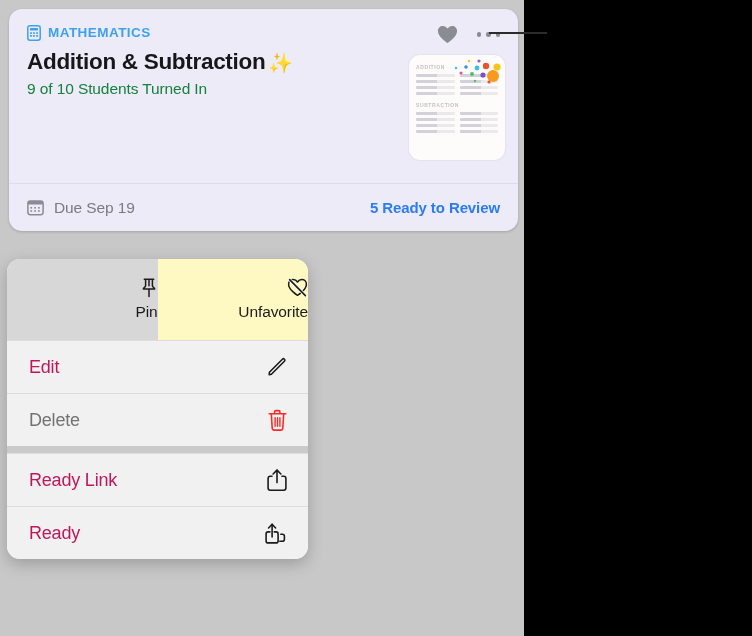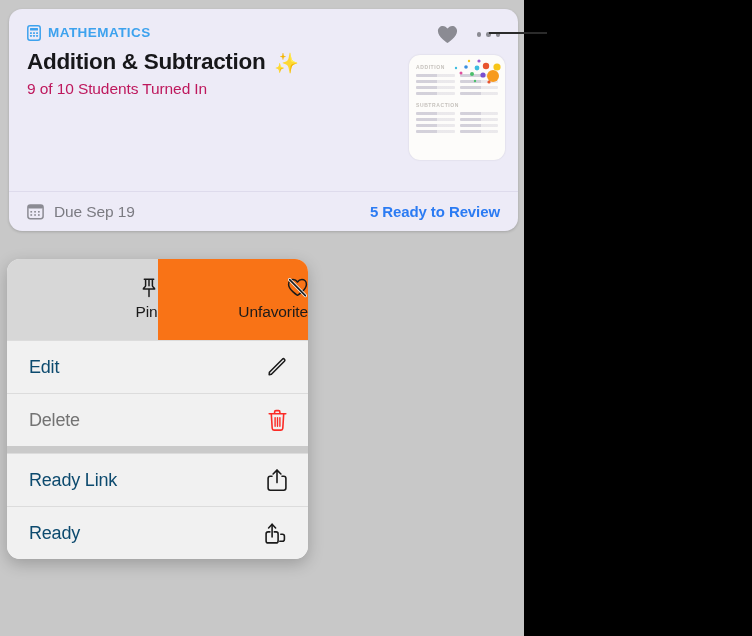--- a/index.html
+++ b/index.html
@@ -69,34 +69,34 @@
 
   .card-title {
     margin-top: 7px;
     font-size: 22.5px;
     font-weight: bold;
     color: #17171a;
     letter-spacing: -0.3px;
     line-height: 28px;
     display: flex;
     align-items: baseline;
-    gap: 9px;
+    gap: 3px;
   }
 
   .sparkle-emoji {
     font-size: 20px;
     line-height: 1;
     position: relative;
     top: 1px;
   }
 
   .card-subtitle {
     margin-top: 4px;
     font-size: 15.5px;
-    color: #be185d;
+    color: #15803d;
     letter-spacing: -0.1px;
   }
 
   
   .card-actions {
     position: absolute;
     top: 16px;
     right: 16px;
     display: flex;
     align-items: center;
@@ -168,21 +168,21 @@
     width: 48px;
     height: 26px;
   }
 
   
   .card-footer {
     position: absolute;
     left: 0;
     bottom: 0;
     width: 100%;
-    height: 40px;
+    height: 48px;
     border-top: 1px solid #dedbec;
     display: flex;
     align-items: center;
     justify-content: space-between;
     padding: 0 18px;
   }
   .due-group {
     display: flex;
     align-items: center;
     gap: 10px;
@@ -221,38 +221,38 @@
     display: flex;
     flex-direction: column;
     align-items: flex-end;
     justify-content: center;
     gap: 5px;
     font-size: 15.5px;
     color: #1b1b1b;
     letter-spacing: -0.1px;
   }
   .top-cell.pin { background: #d7d7d7; }
-  .top-cell.unfav { background: #f97316; }
+  .top-cell.unfav { background: #fef9c3; }
   .top-cell svg { display: block; }
 
   .group-gap { height: 7px; background: #cacaca; }
 
   .menu-row {
     height: 53px;
     display: flex;
     align-items: center;
     justify-content: space-between;
     padding: 0 20px 0 22px;
     background: #f1f1f1;
     border-top: 1px solid #dcdcdc;
   }
   .menu-row:first-child { border-top: none; }
   .menu-label {
     font-size: 18px;
-    color: #0c4a6e;
+    color: #be185d;
     letter-spacing: -0.2px;
   }
   .menu-label.destructive { color: #737373; }
   .menu-row svg { display: block; }
 </style>
 </head>
 <body>
 
 <div class="canvas"></div>
 

